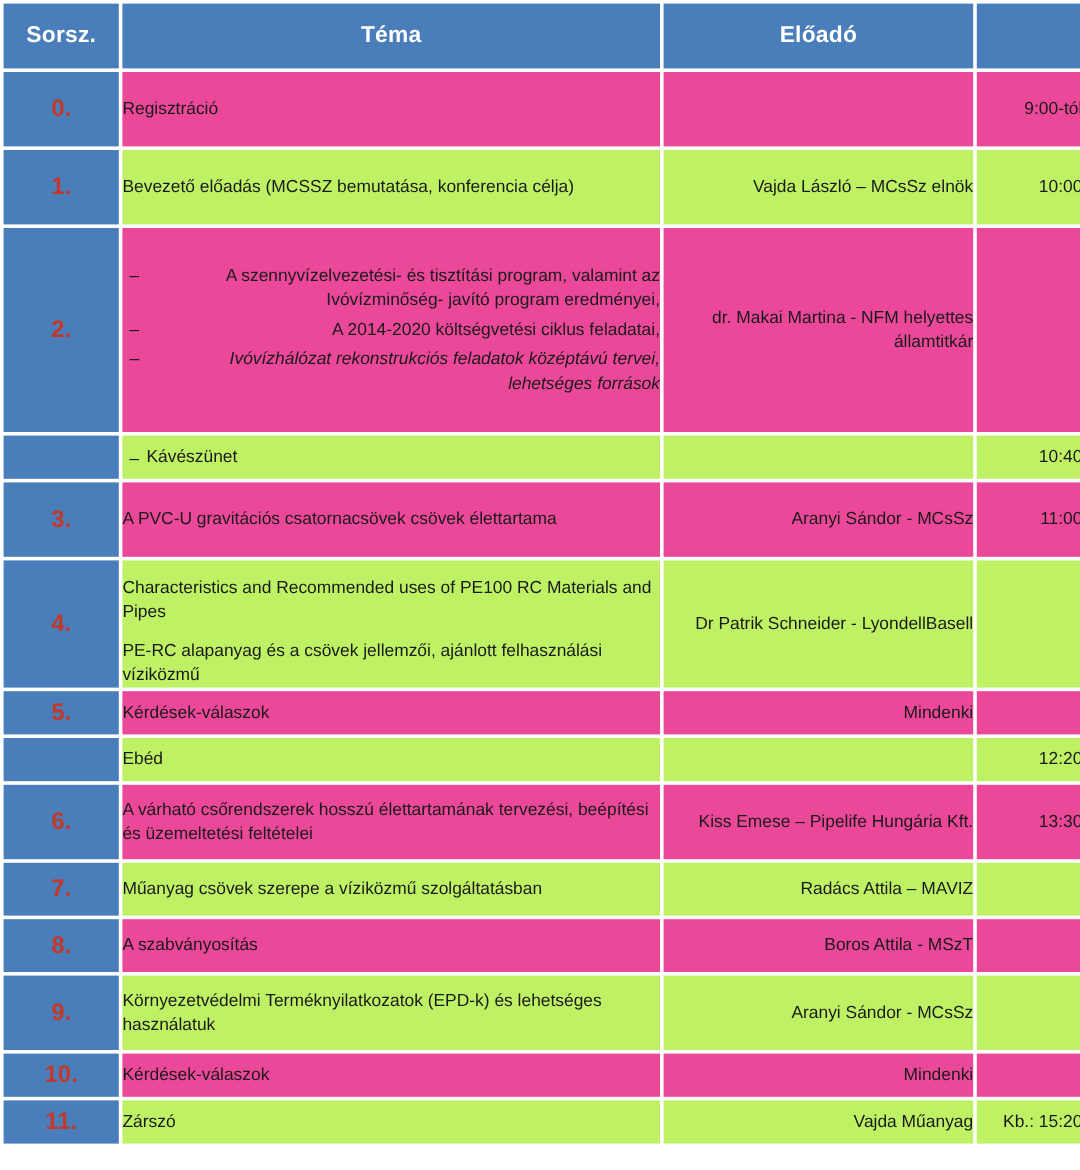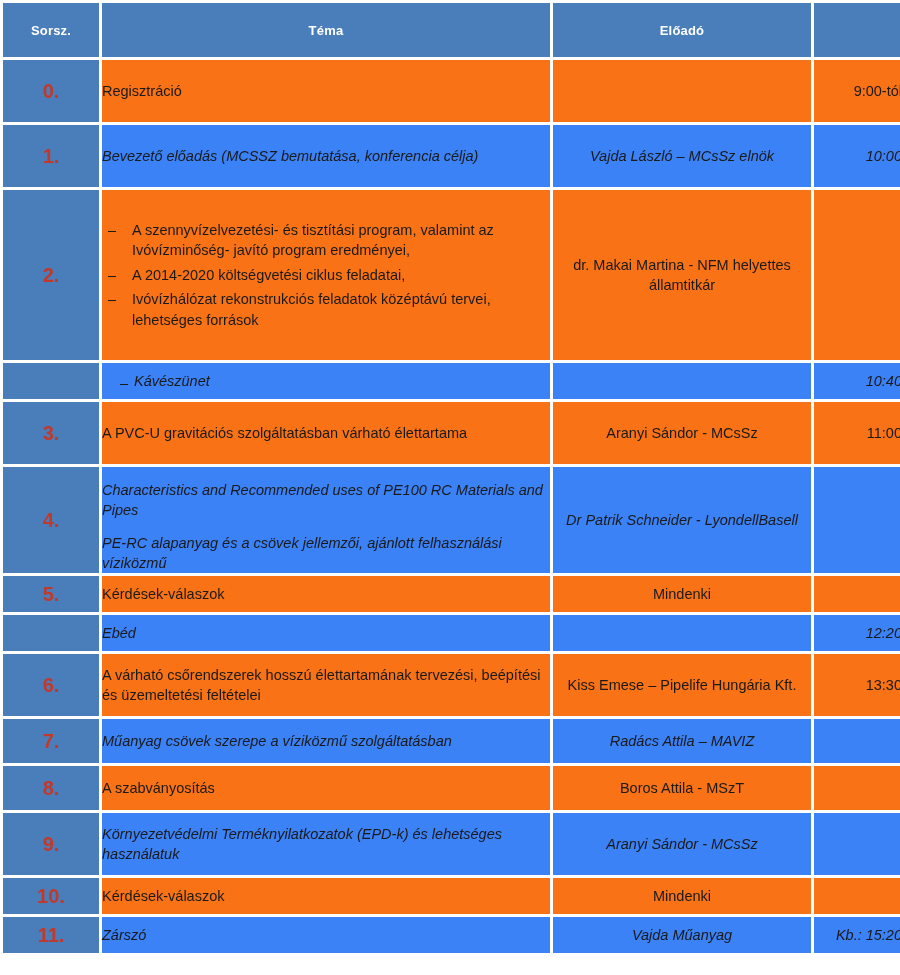--- a/index.html
+++ b/index.html
@@ -31,68 +31,69 @@
   col.c-topic { width: 448px; }
   col.c-spk   { width: 258px; }
   col.c-time  { width: 88px; }
 
   
   .hdr {
     background: #4a7ebb;
     color: #ffffff;
     font-weight: bold;
     text-align: center;
-    font-size: 13px;
+    font-size: 19px;
     height: 54px;
     letter-spacing: .2px;
   }
   .hdr.blank { background: #4a7ebb; }
 
   
   .numcell {
     background: #4a7ebb;
     color: #c0392b;
     font-weight: bold;
     font-size: 20px;
     text-align: center;
   }
   .numcell.empty { color: #4a7ebb; }
 
   
   .cell {
     padding: 10px 14px;
     line-height: 1.38;
   }
-  .tint-a { background: #f97316; }  
-  .tint-b { background: #3b82f6; font-style: italic; }
+  .tint-a { background: #ec4899; }  
+  .tint-b { background: #bef264; }
 
   .topic { text-align: left; }
-  .spk   { text-align: center; }
+  .spk   { text-align: right; }
   .time  { text-align: right; padding-right: 12px; white-space: nowrap; }
 
   ul.dashlist {
     list-style: none;
     margin: 0;
     padding: 0;
+    text-align: right;
   }
   ul.dashlist li {
     position: relative;
     padding-left: 30px;
     margin: 0 0 4px 0;
     line-height: 1.42;
   }
-  ul.dashlist li:last-child { margin-bottom: 0; }
+  ul.dashlist li:last-child { margin-bottom: 0; font-style: italic; }
   ul.dashlist li:before {
     content: "\2013";
     position: absolute;
     left: 6px;
     top: 0;
   }
   .line { display: block; margin-top: 13px; }
-  .dash-inline { padding-left: 20px; position: relative; margin-left: 12px; }
+  .dash-inline { padding-left: 20px; position: relative; }
   .dash-inline:before {
     content: "\2013";
     position: absolute;
     left: 6px;
     top: 0;
   }
 </style>
 </head>
 <body>
 
@@ -144,21 +145,21 @@
       <td class="numcell empty"></td>
       <td class="cell topic tint-b">
         <span class="dash-inline">Kávészünet</span>
       </td>
       <td class="cell spk tint-b"></td>
       <td class="cell time tint-b">10:40</td>
     </tr>
 
     <tr style="height:62px;">
       <td class="numcell">3.</td>
-      <td class="cell topic tint-a">A PVC-U gravitációs szolgáltatásban várható élettartama</td>
+      <td class="cell topic tint-a">A PVC-U gravitációs csatornacsövek csövek élettartama</td>
       <td class="cell spk tint-a">Aranyi Sándor - MCsSz</td>
       <td class="cell time tint-a">11:00</td>
     </tr>
 
     <tr style="height:96px;">
       <td class="numcell">4.</td>
       <td class="cell topic tint-b">
         <span class="line">Characteristics and Recommended uses of PE100 RC Materials and Pipes</span>
         <span class="line">PE-RC alapanyag és a csövek jellemzői, ajánlott felhasználási víziközmű</span>
       </td>

